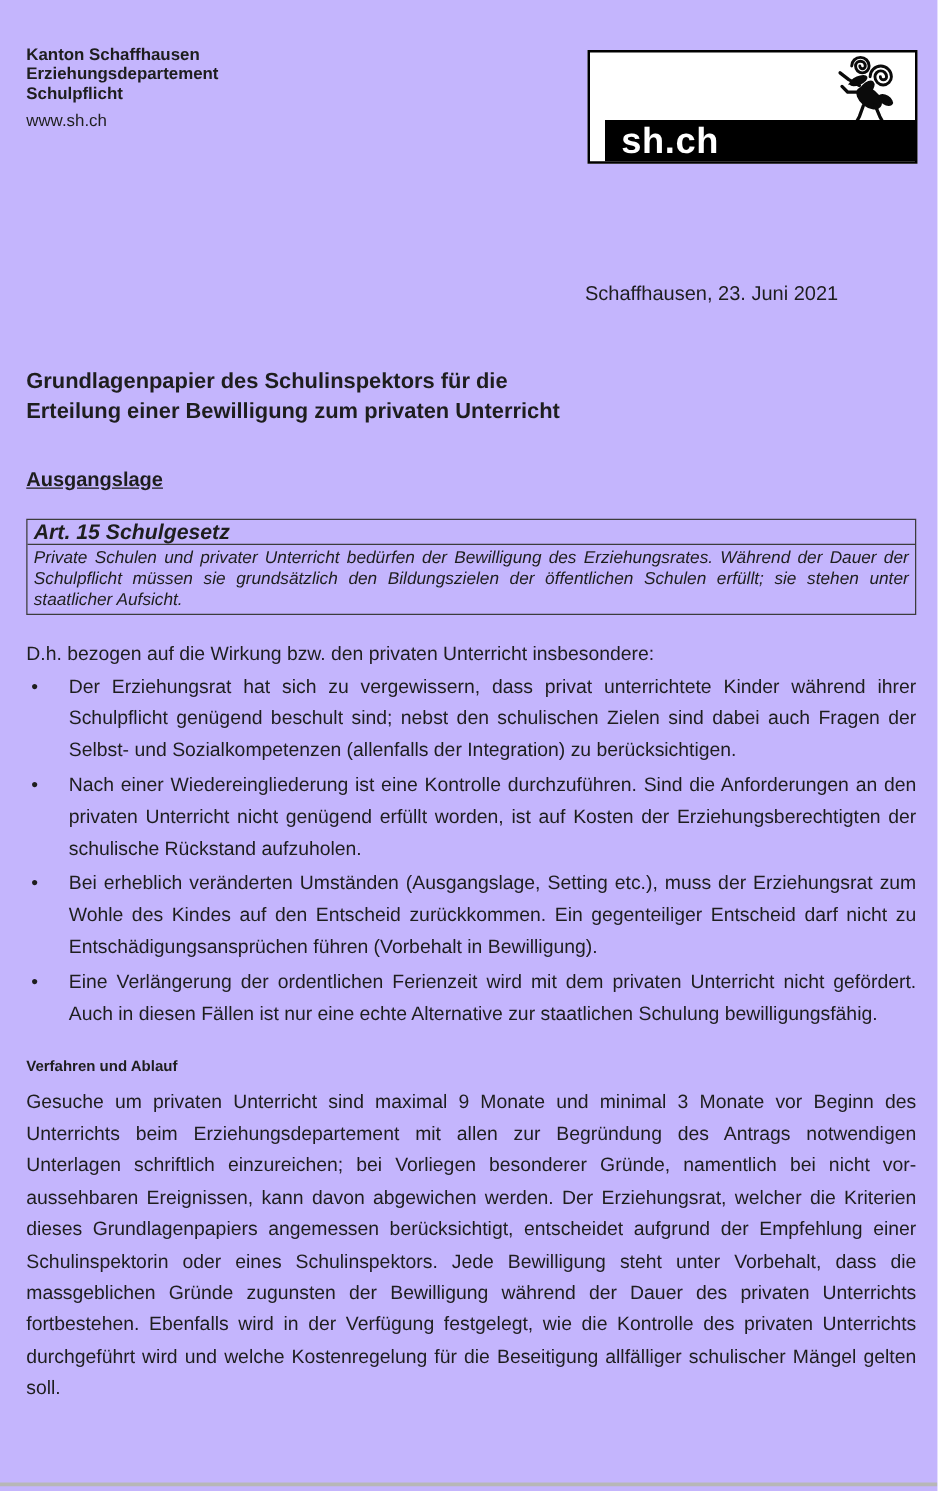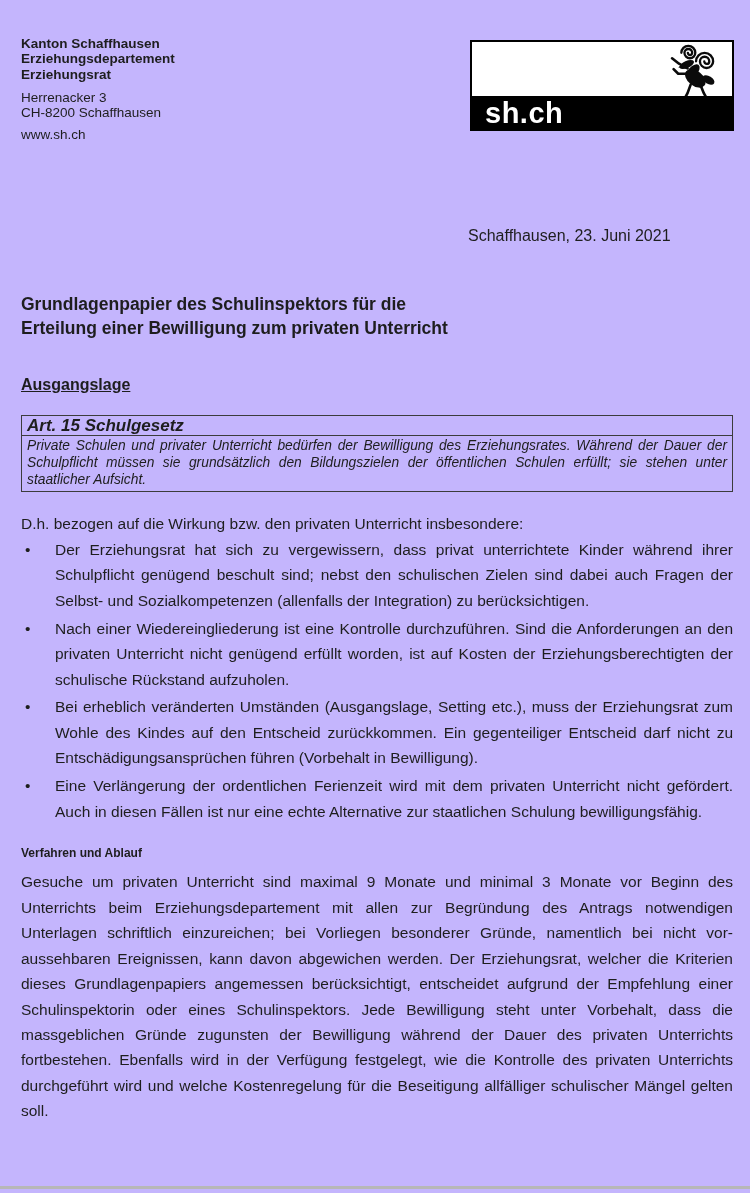--- a/index.html
+++ b/index.html
@@ -22,21 +22,21 @@
 
   
   .logo {
     position:absolute; top:40px; left:470px;
     width:264px; height:91px;
     border:2px solid #000;
     background:#ffffff;
   }
   .logo-ram { position:absolute; right:2px; bottom:25px; width:88px; height:62px; }
   .logo-bar {
-    position:absolute; left:0; right:0; bottom:0; height:33px;
+    position:absolute; left:12px; right:0; bottom:0; height:33px;
     background:#000;
     display:flex; align-items:center;
   }
   .logo-bar span {
     color:#ffffff; font-weight:bold; font-size:29px; letter-spacing:0.5px;
     padding-left:13px; line-height:30px;
   }
 
   
   .content {
@@ -75,25 +75,21 @@
 </style>
 </head>
 <body>
 
 <div class="page">
 
   <div class="letterhead">
     <div class="lh-org">
       <div>Kanton Schaffhausen</div>
       <div>Erziehungsdepartement</div>
-      <div>Erziehungsrat</div>
-    </div>
-    <div class="lh-addr">
-      <div>Herrenacker 3</div>
-      <div>CH-8200 Schaffhausen</div>
+      <div>Schulpflicht</div>
     </div>
     <div class="lh-web">www.sh.ch</div>
   </div>
 
   <div class="logo">
     <svg class="logo-ram" viewBox="0 0 110 80" xmlns="http://www.w3.org/2000/svg" aria-hidden="true">
       <g stroke="#0b0b0b" fill="none" stroke-width="3" stroke-linecap="round">
 
         <path d="M49 14 a9 9 0 1 1 18 0 a7 7 0 1 1 -14 0 a5 5 0 1 1 10 0 a2.8 2.8 0 1 1 -5.6 0"></path>
 

